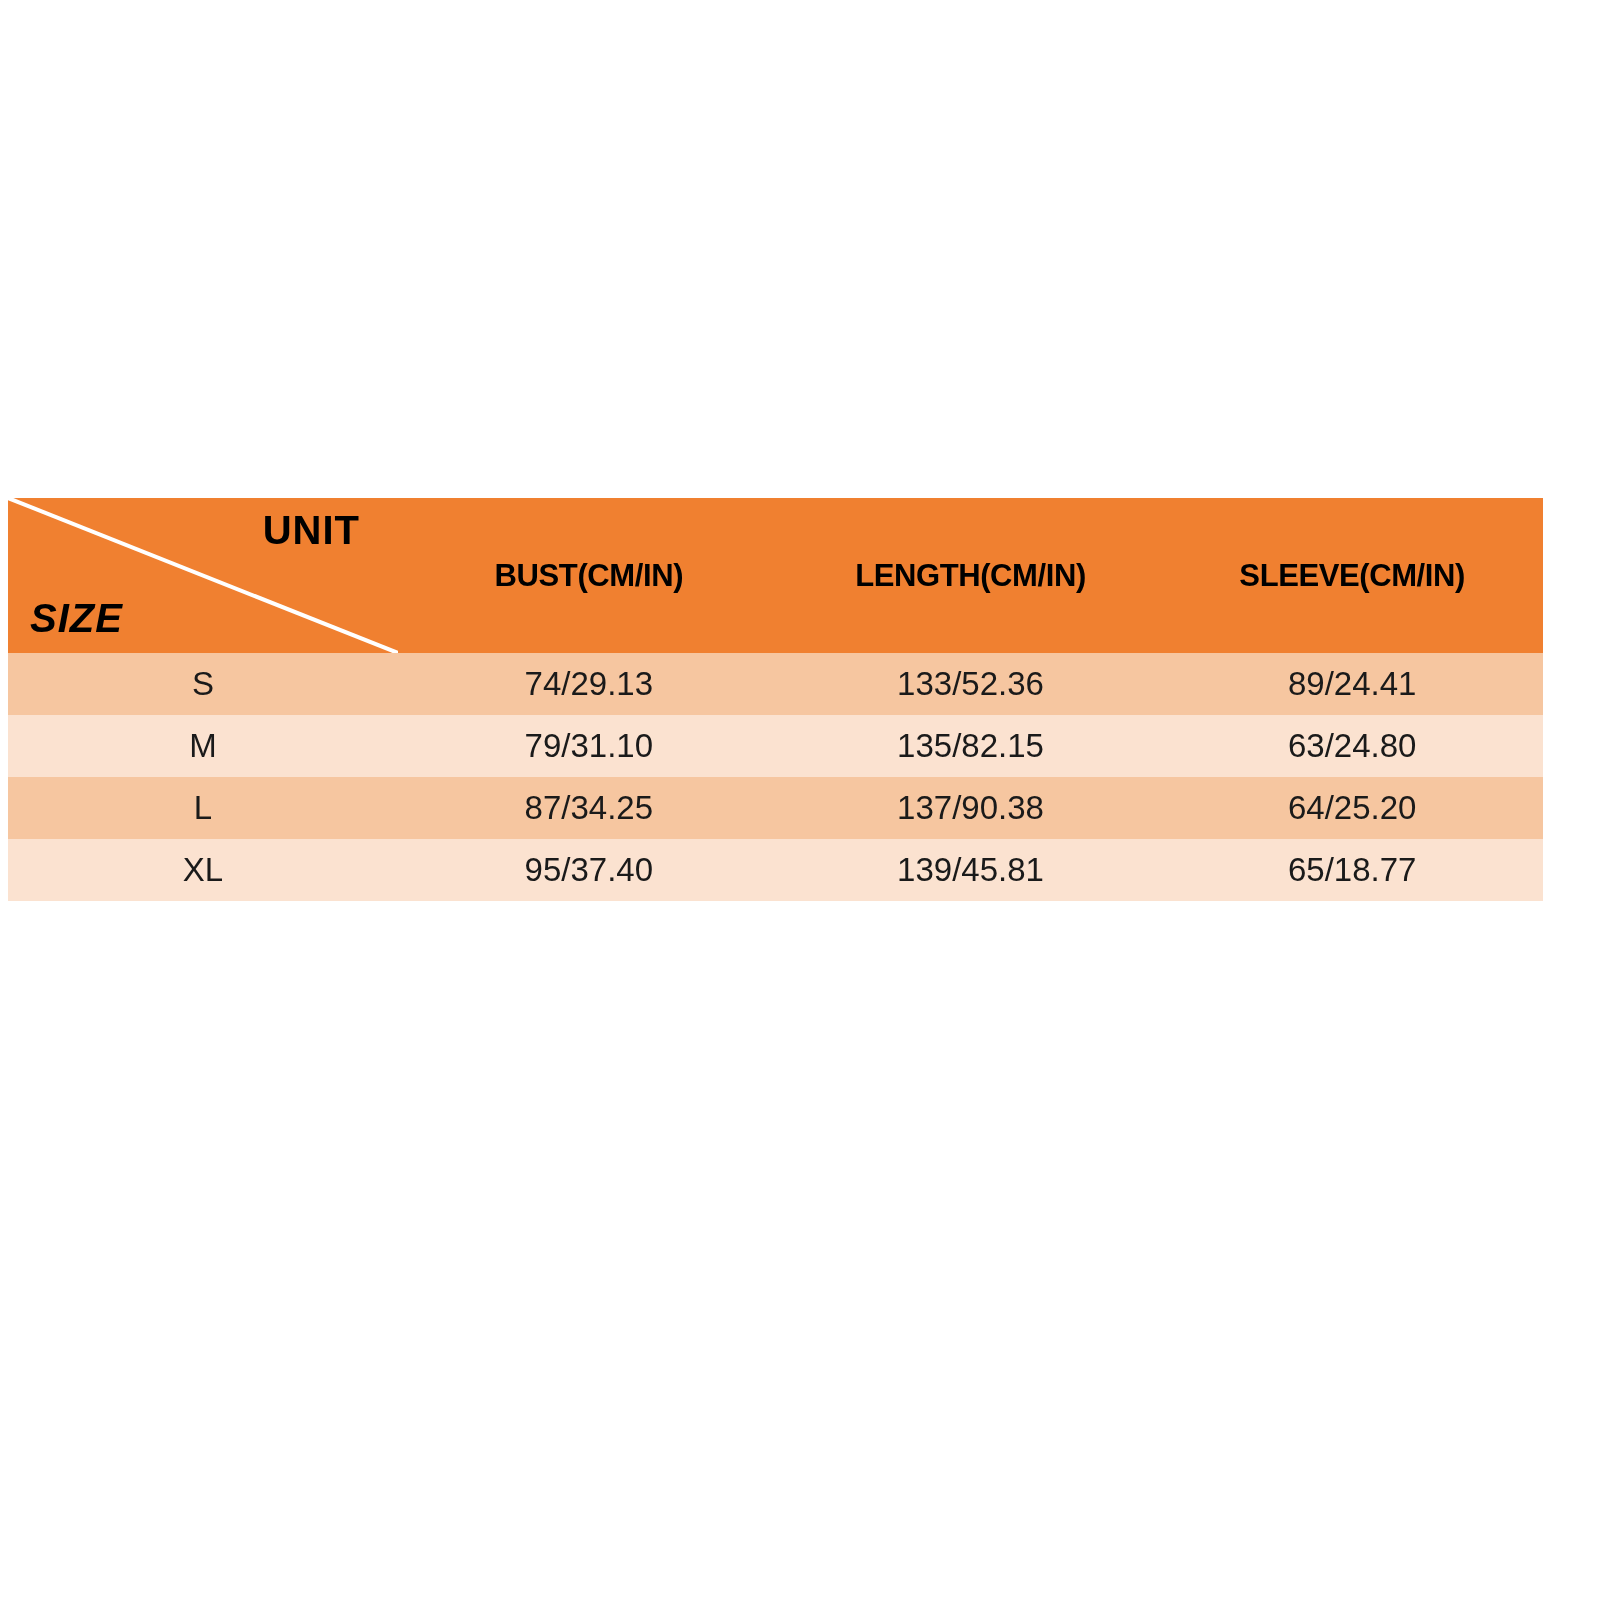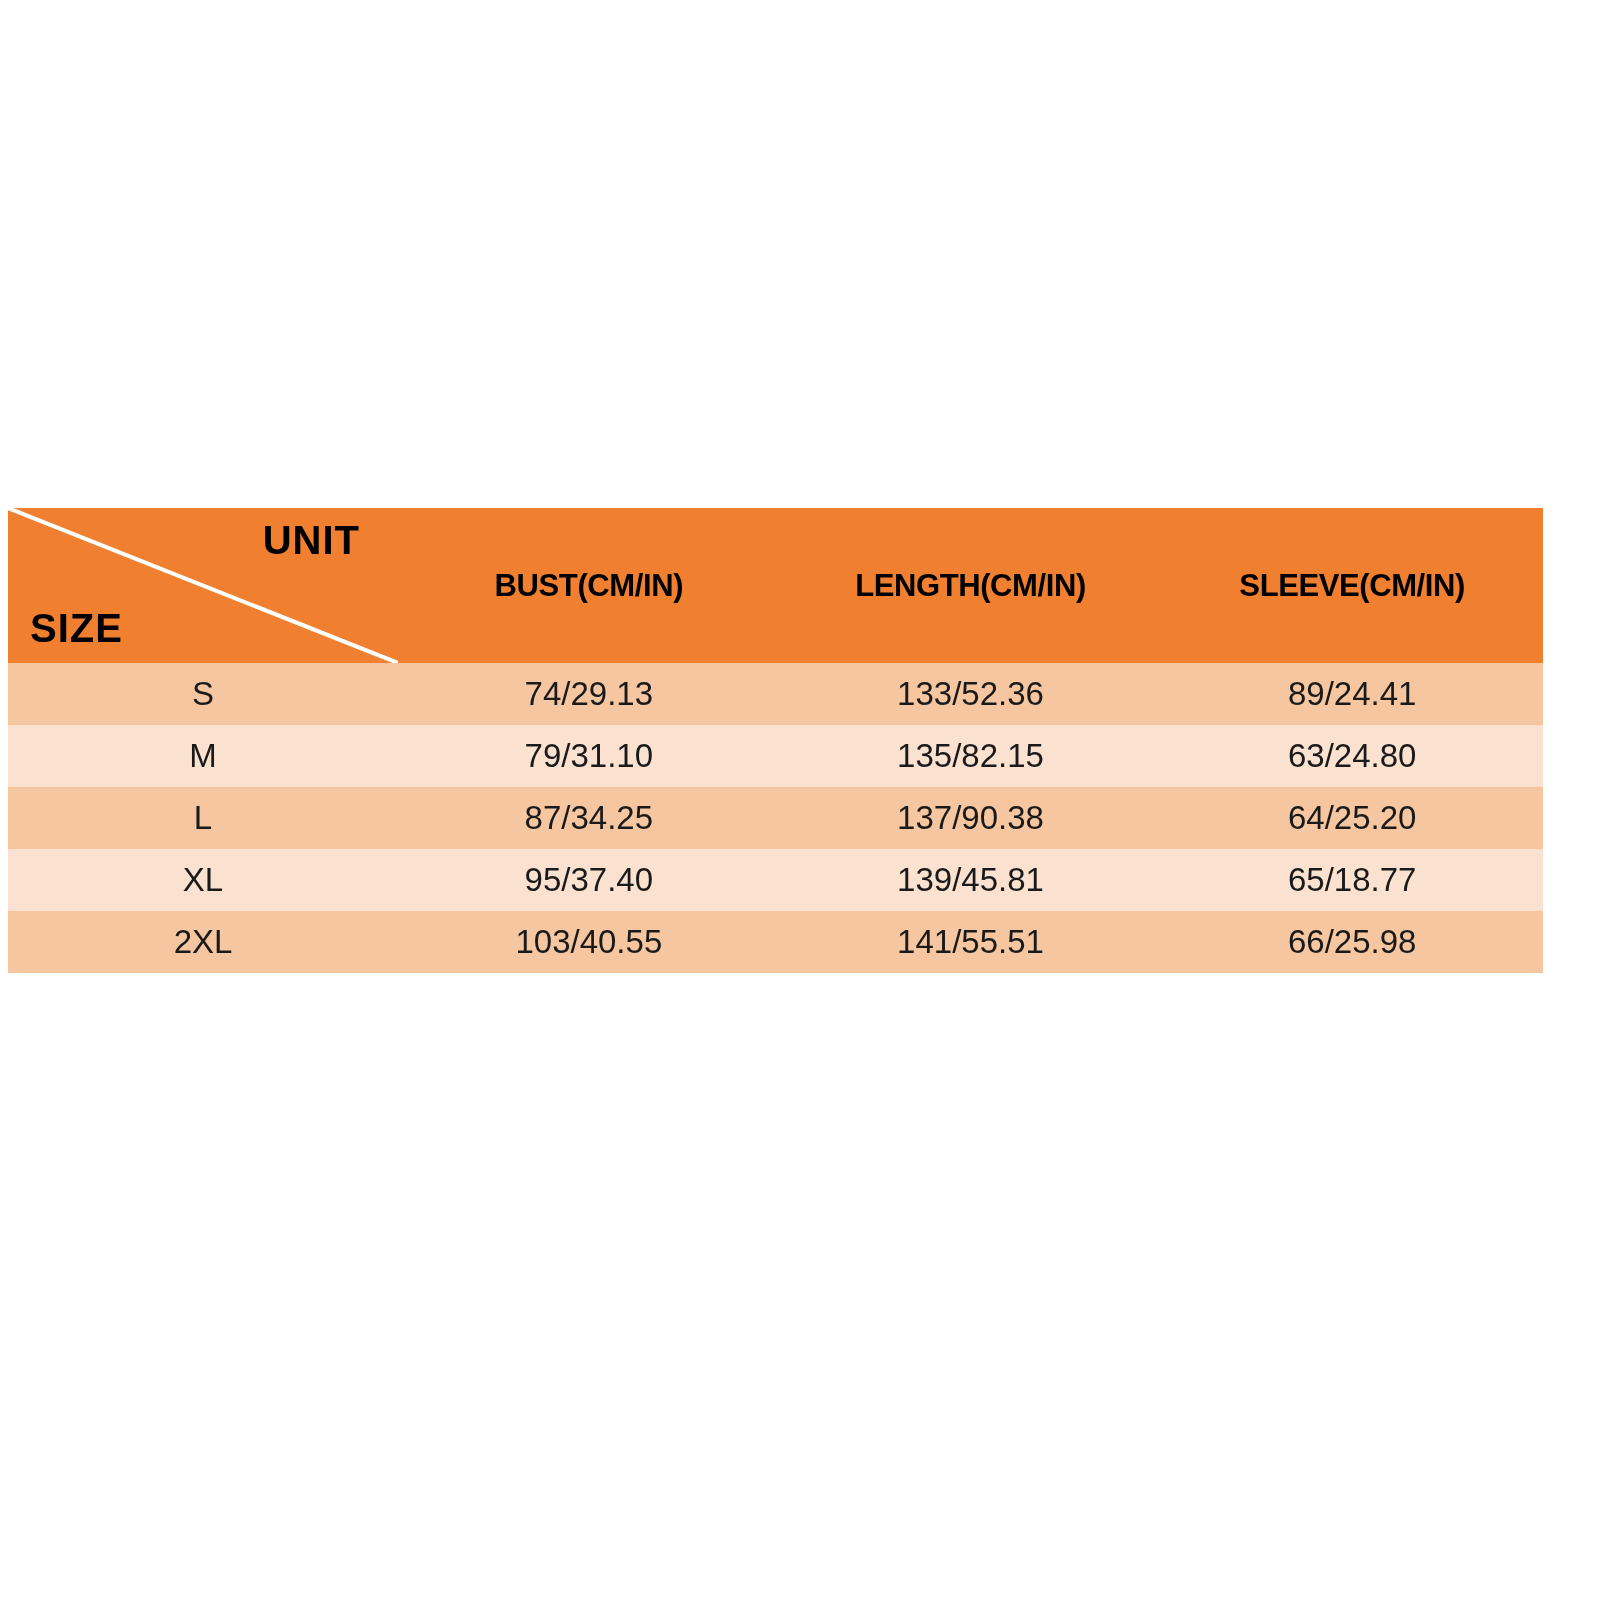--- a/index.html
+++ b/index.html
@@ -12,21 +12,20 @@
     height: 1600px;
     font-family: "Liberation Sans", sans-serif;
     overflow: hidden;
   }
 
   #size-chart {
     position: absolute;
     left: 8px;
     top: 498px;
     width: 1535px;
-    margin-top: 10px;
   }
 
   table.size-table {
     border-collapse: collapse;
     width: 100%;
     table-layout: fixed;
   }
 
   
   thead th {
@@ -70,20 +69,21 @@
     letter-spacing: 1px;
   }
 
   .corner-size {
     position: absolute;
     left: 22px;
     bottom: 12px;
     font-size: 40px;
     font-weight: bold;
     letter-spacing: 1px;
+    font-style: italic;
   }
 
   th.measure-head {
     font-size: 31px;
     letter-spacing: -0.4px;
   }
 
   
   tbody td {
     text-align: center;
@@ -140,21 +140,15 @@
         <td>87/34.25</td>
         <td>137/90.38</td>
         <td>64/25.20</td>
       </tr>
       <tr class="row-even">
         <td>XL</td>
         <td>95/37.40</td>
         <td>139/45.81</td>
         <td>65/18.77</td>
       </tr>
-      <tr class="row-odd">
-        <td>2XL</td>
-        <td>103/40.55</td>
-        <td>141/55.51</td>
-        <td>66/25.98</td>
-      </tr>
     </tbody>
   </table>
 </div>
 
 </body></html>

